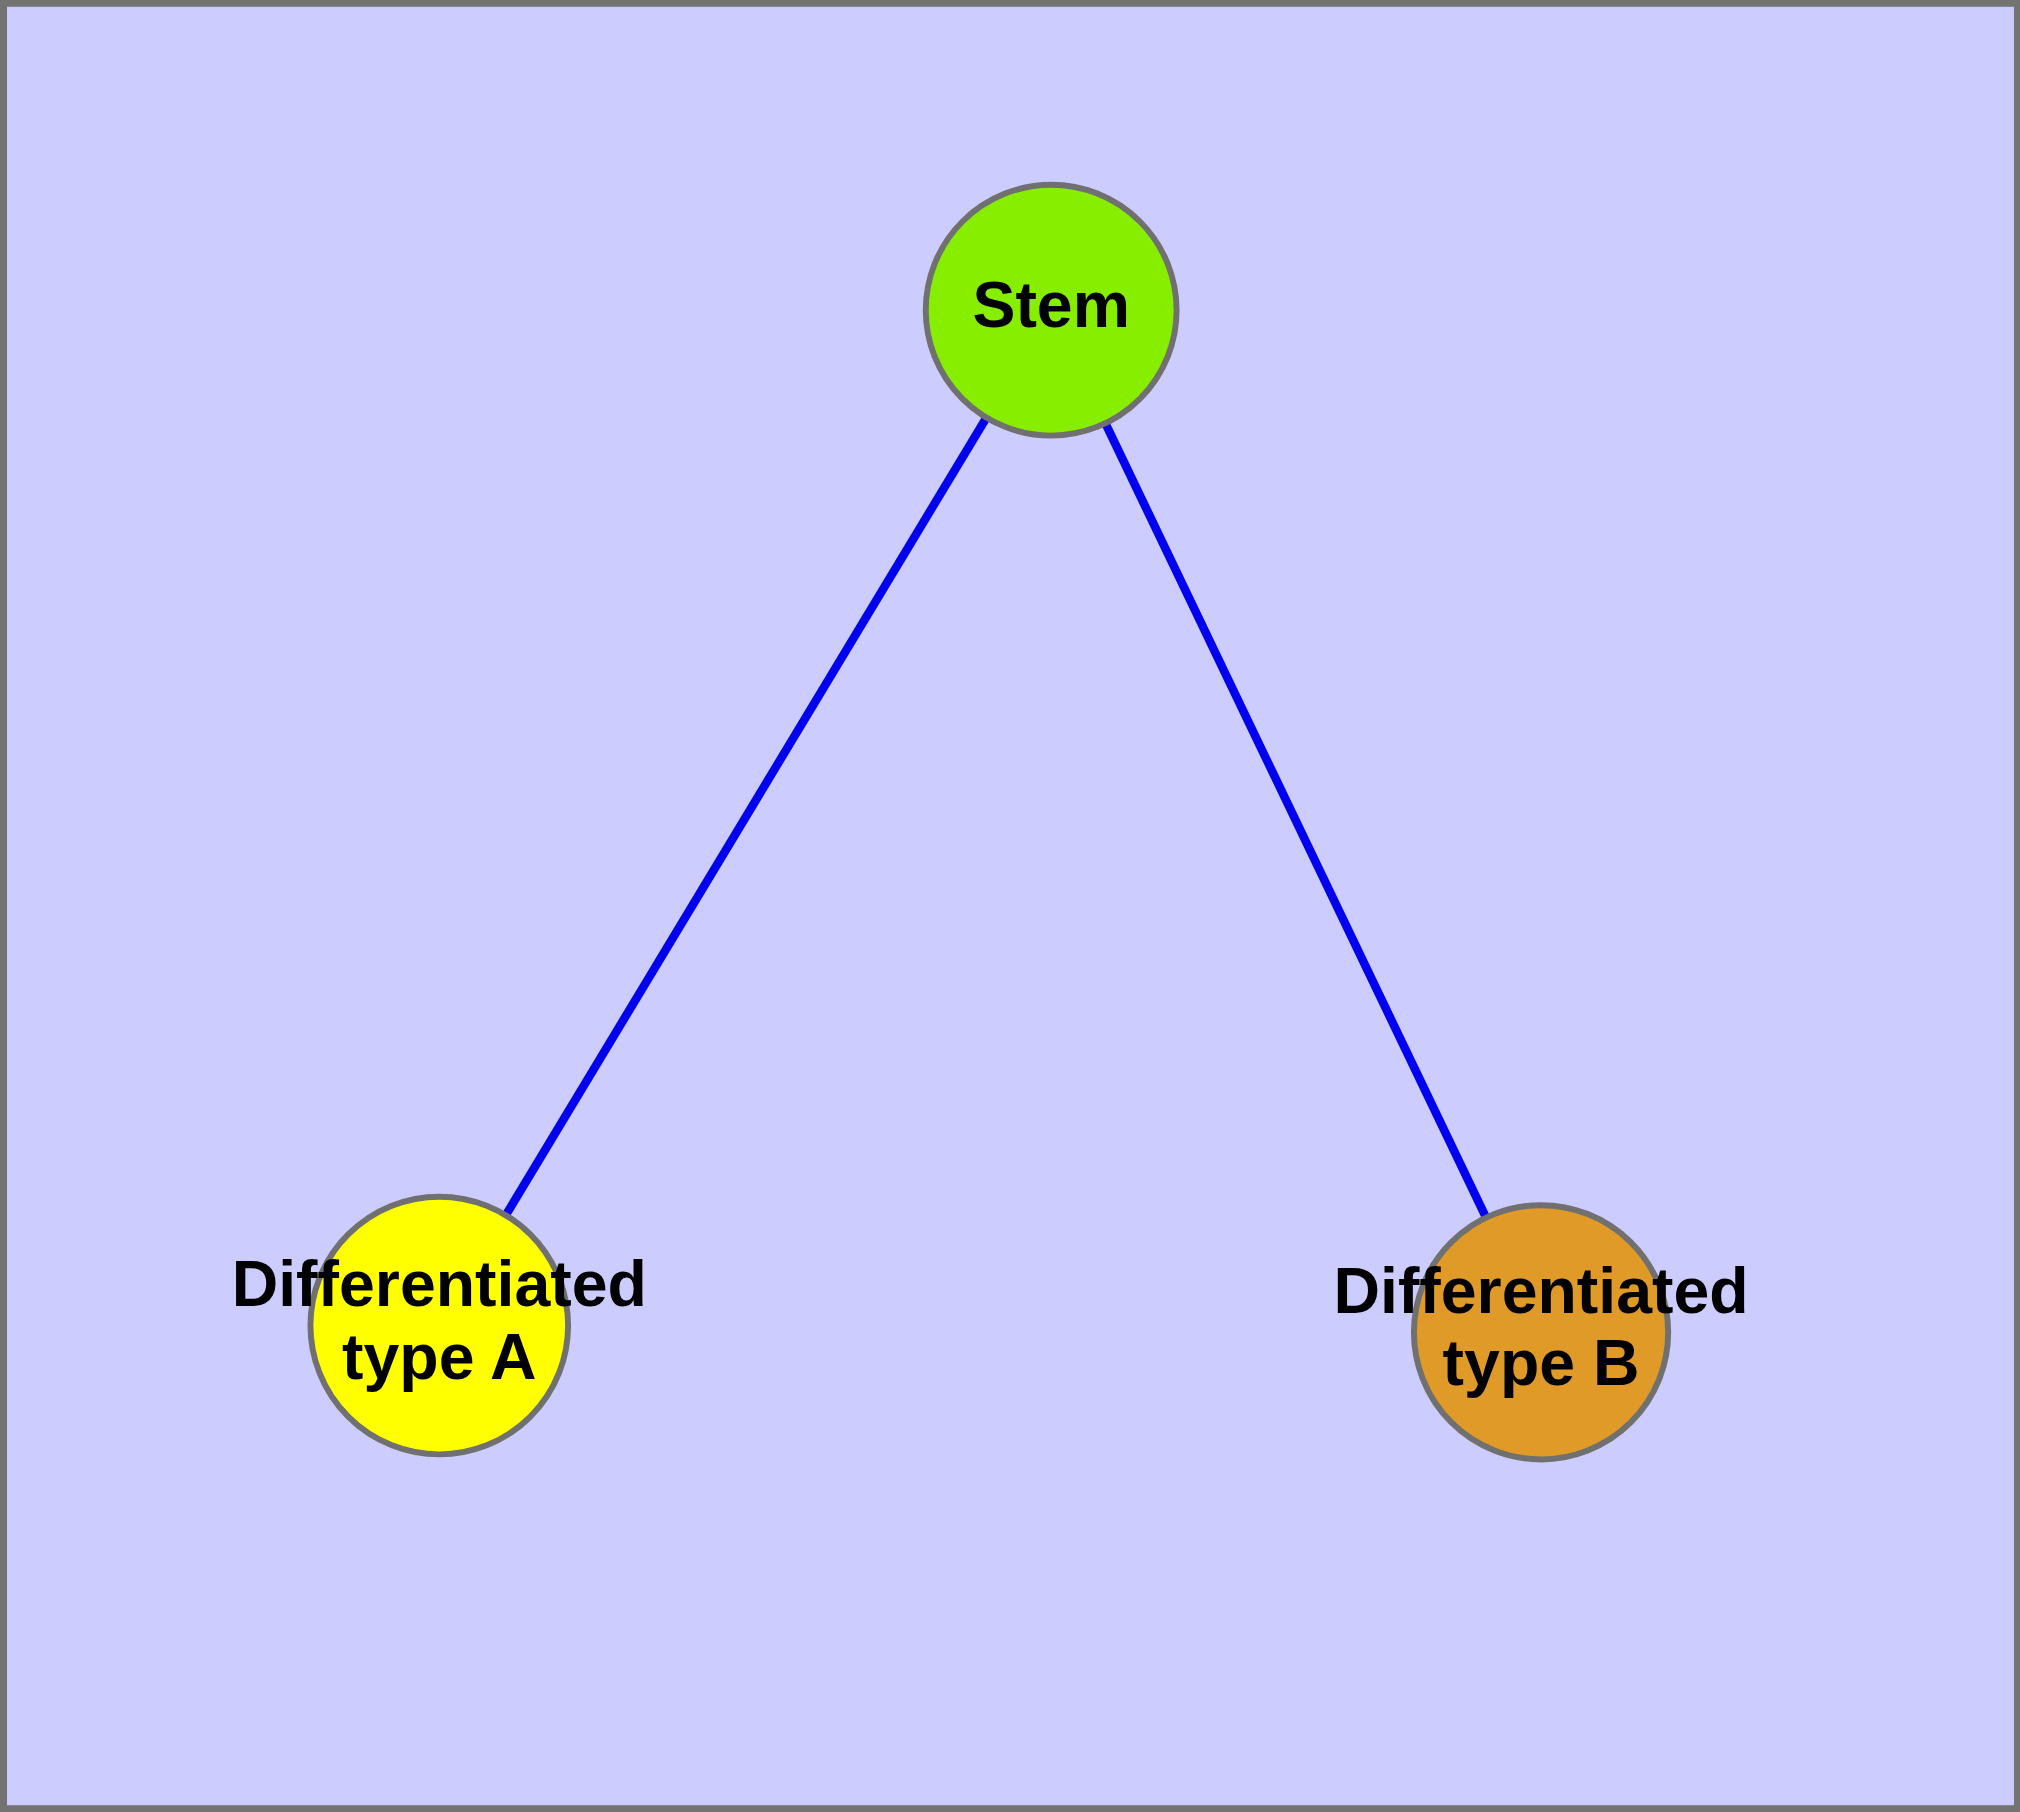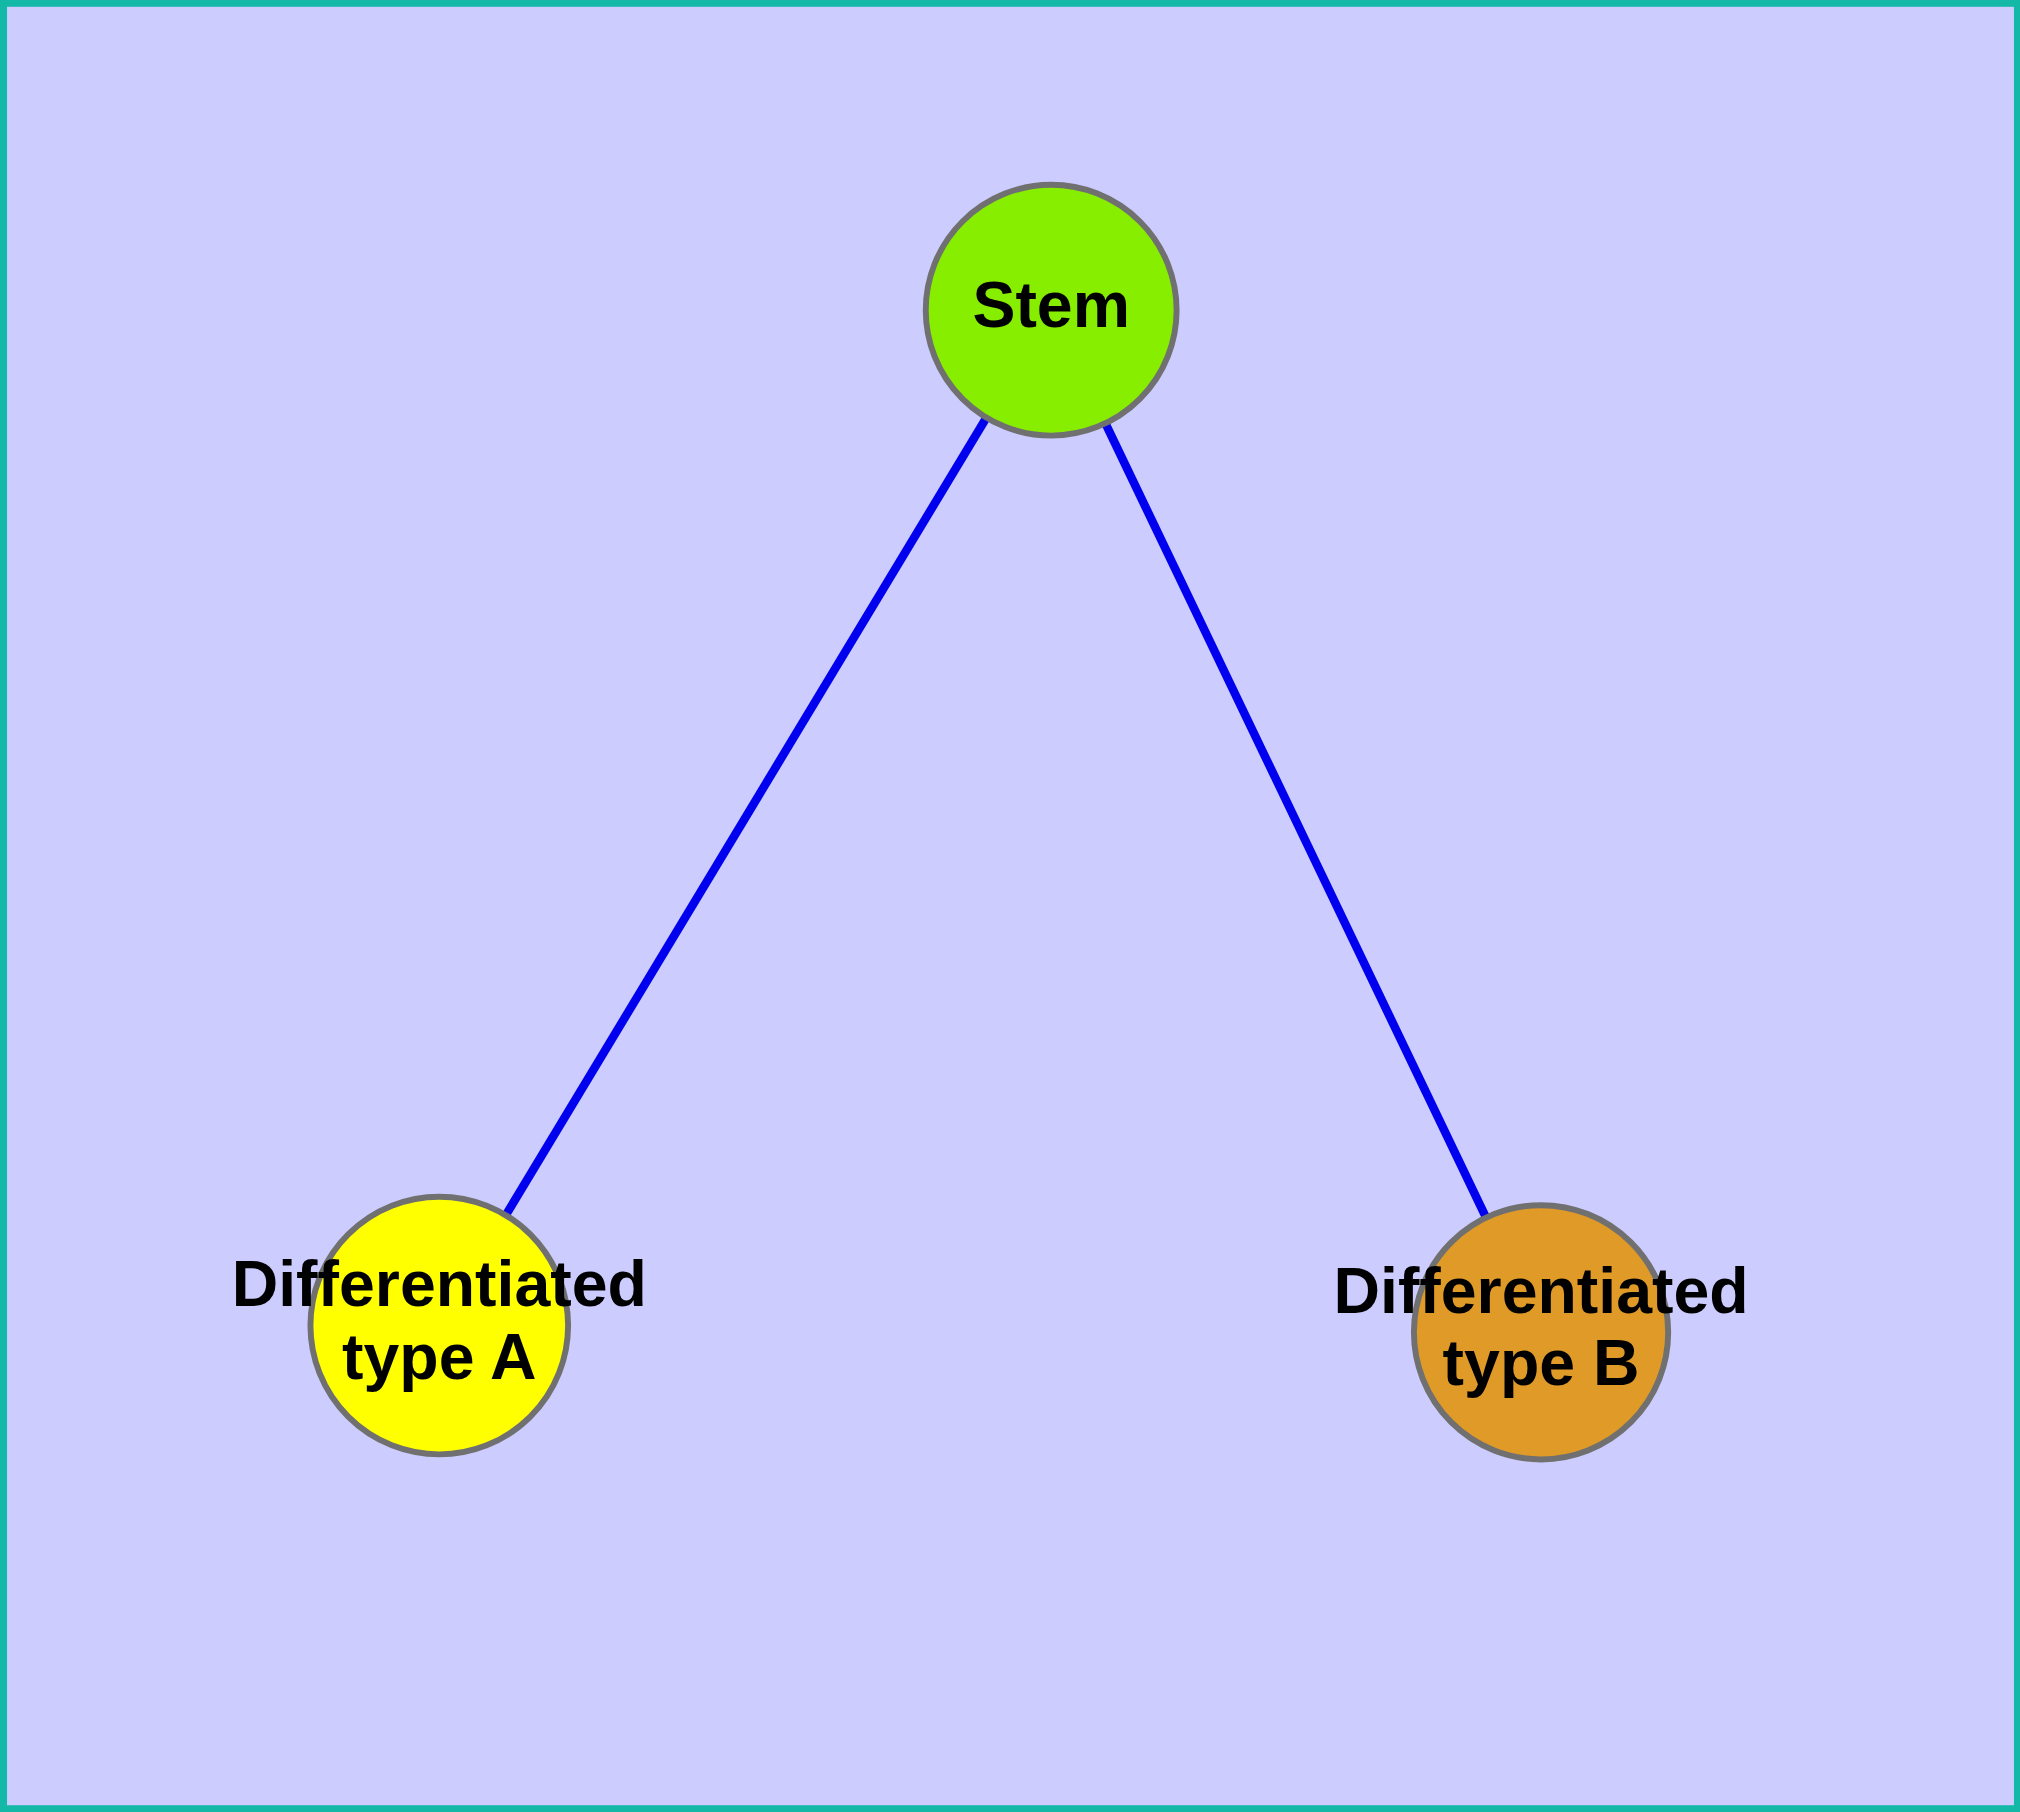--- a/index.html
+++ b/index.html
@@ -11,21 +11,21 @@
   body {
     width: 2021px;
     height: 1812px;
     overflow: hidden;
     font-family: "Liberation Sans", sans-serif;
   }
   #graph-canvas {
     position: relative;
     width: 2021px;
     height: 1812px;
-    background: #14b8a6;
+    background: #737373;
   }
   #graph-canvas svg {
     position: absolute;
     left: 0;
     top: 0;
     width: 2021px;
     height: 1812px;
     display: block;
   }
   .node-label {

